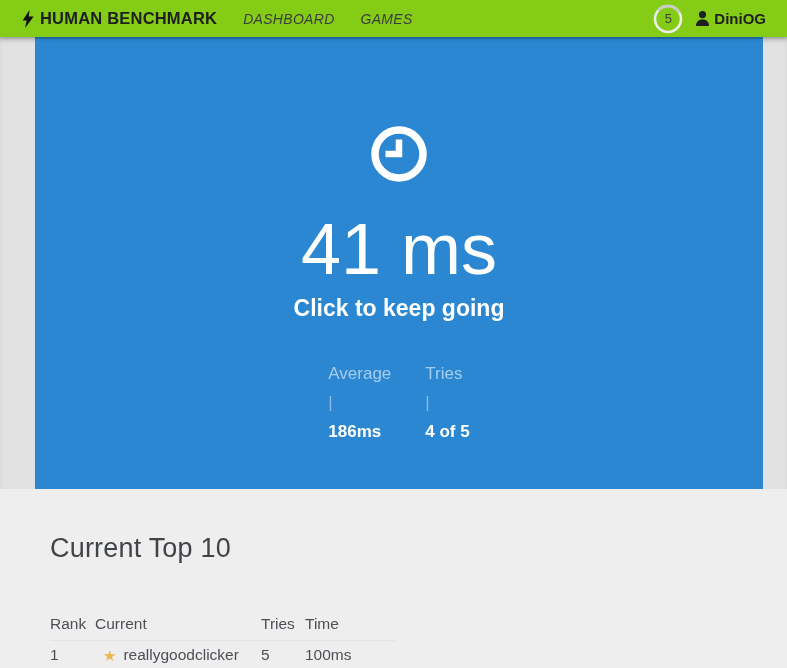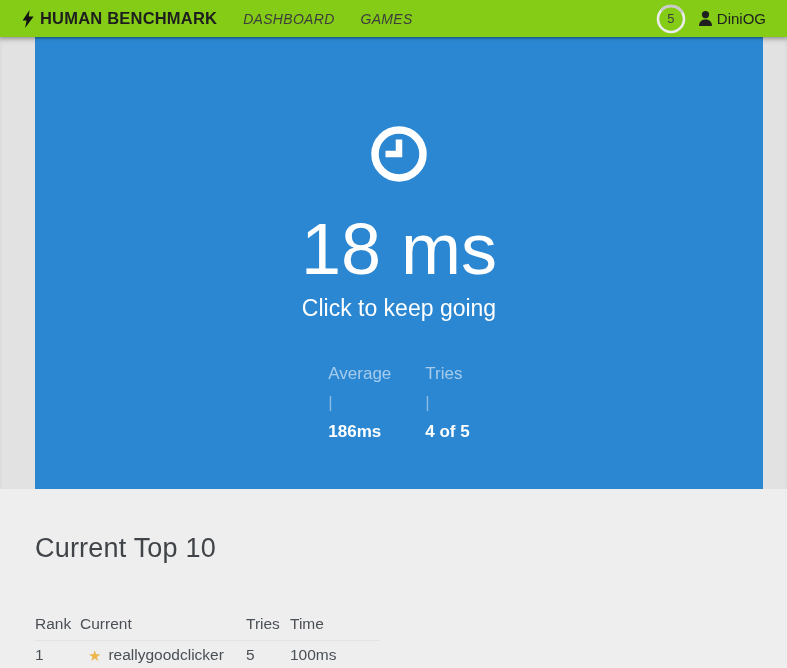--- a/index.html
+++ b/index.html
@@ -15,46 +15,46 @@
            text-decoration:none; }
   .bolt svg { display:block; }
   .nav-item { margin-left:26px; font-size:14px; color:#3d3d3d; cursor:pointer;
               text-decoration:none; letter-spacing:.3px;font-style:italic; }
   .nav-right { margin-left:auto; display:flex; align-items:center; gap:13px; }
   .level-badge { position:relative; width:30px; height:30px; cursor:pointer; }
   .level-badge svg { position:absolute; inset:0; }
   .level-badge .lvl { position:absolute; inset:0; display:flex; align-items:center;
                       justify-content:center; font-size:13px; color:#3e3e3e; }
   .user { display:flex; align-items:center; gap:5px; font-size:15px;
-          font-weight:normal; color:#1f1f1f; cursor:pointer; text-decoration:none;text-align:right; }
+          font-weight:bold; color:#1f1f1f; cursor:pointer; text-decoration:none;text-align:right; }
   .user svg { display:block; }
 
   
   .hero-wrap { height:452px; background:#e2e2e2;
                box-shadow:inset 0 5px 6px -3px rgba(0,0,0,.18); }
   .hero { position:relative; margin-left:35px; width:728px; height:452px;
           background:#2b87d1; border-top:2px solid #2277bc; cursor:pointer;
           display:flex; flex-direction:column; align-items:center; color:#fff; }
   .clock { margin-top:86px; }
   .clock svg { display:block; }
   .result { margin-top:30px; font-size:72px; line-height:1; font-weight:normal; }
-  .prompt { margin-top:10px; font-size:23px; font-weight:normal; }
+  .prompt { margin-top:10px; font-size:23px; font-weight:bold; }
   .stats-row { margin-top:42px; display:flex; gap:34px; font-size:17px; }
   .stat { display:flex; gap:9px; align-items:baseline;flex-direction:column; }
   .s-label { color:#a6cced; }
   .s-sep { color:#8cbce6; }
   .s-val { color:#ffffff; font-weight:bold; }
 
   
   .bottom { position:relative; height:179px; background:#eeeeee; }
   .panel h2 { position:absolute; top:44px; left:0; font-size:27px; font-weight:normal;
               color:#404448; letter-spacing:.2px; }
   .sub-link { position:absolute; top:81px; left:0; font-size:16px; color:#61a6e0;
               cursor:pointer; text-decoration:none; }
-  .leaderboard { position:absolute; left:35px; top:0; width:345px; height:100%; }
+  .leaderboard { position:absolute; left:50px; top:0; width:345px; height:100%; }
   .statistics  { position:absolute; left:399px; top:0; width:364px; height:100%; }
 
   .t-head, .t-row { position:absolute; left:0; width:345px; display:flex;
                     font-size:15.5px; color:#4b5056; }
   .t-head { top:126px; }
   .t-row  { top:157px; }
   .c-rank { width:45px; }
   .c-user { width:166px; display:flex; align-items:center; }
   .c-tries{ width:44px; }
   .c-time { flex:1; }
@@ -113,21 +113,21 @@
 </header>
 
 <div class="hero-wrap">
   <section class="hero">
     <div class="clock">
       <svg width="58" height="58" viewBox="0 0 58 58">
         <circle cx="29" cy="29" r="24" fill="none" stroke="#ffffff" stroke-width="7.5"></circle>
         <path d="M29 14.5 V29 H15.5" fill="none" stroke="#ffffff" stroke-width="6.5"></path>
       </svg>
     </div>
-    <div class="result">18 ms</div>
+    <div class="result">41 ms</div>
     <div class="prompt">Click to keep going</div>
     <div class="stats-row">
       <div class="stat">
         <span class="s-label">Average</span>
         <span class="s-sep">|</span>
         <span class="s-val">186ms</span>
       </div>
       <div class="stat">
         <span class="s-label">Tries</span>
         <span class="s-sep">|</span>

